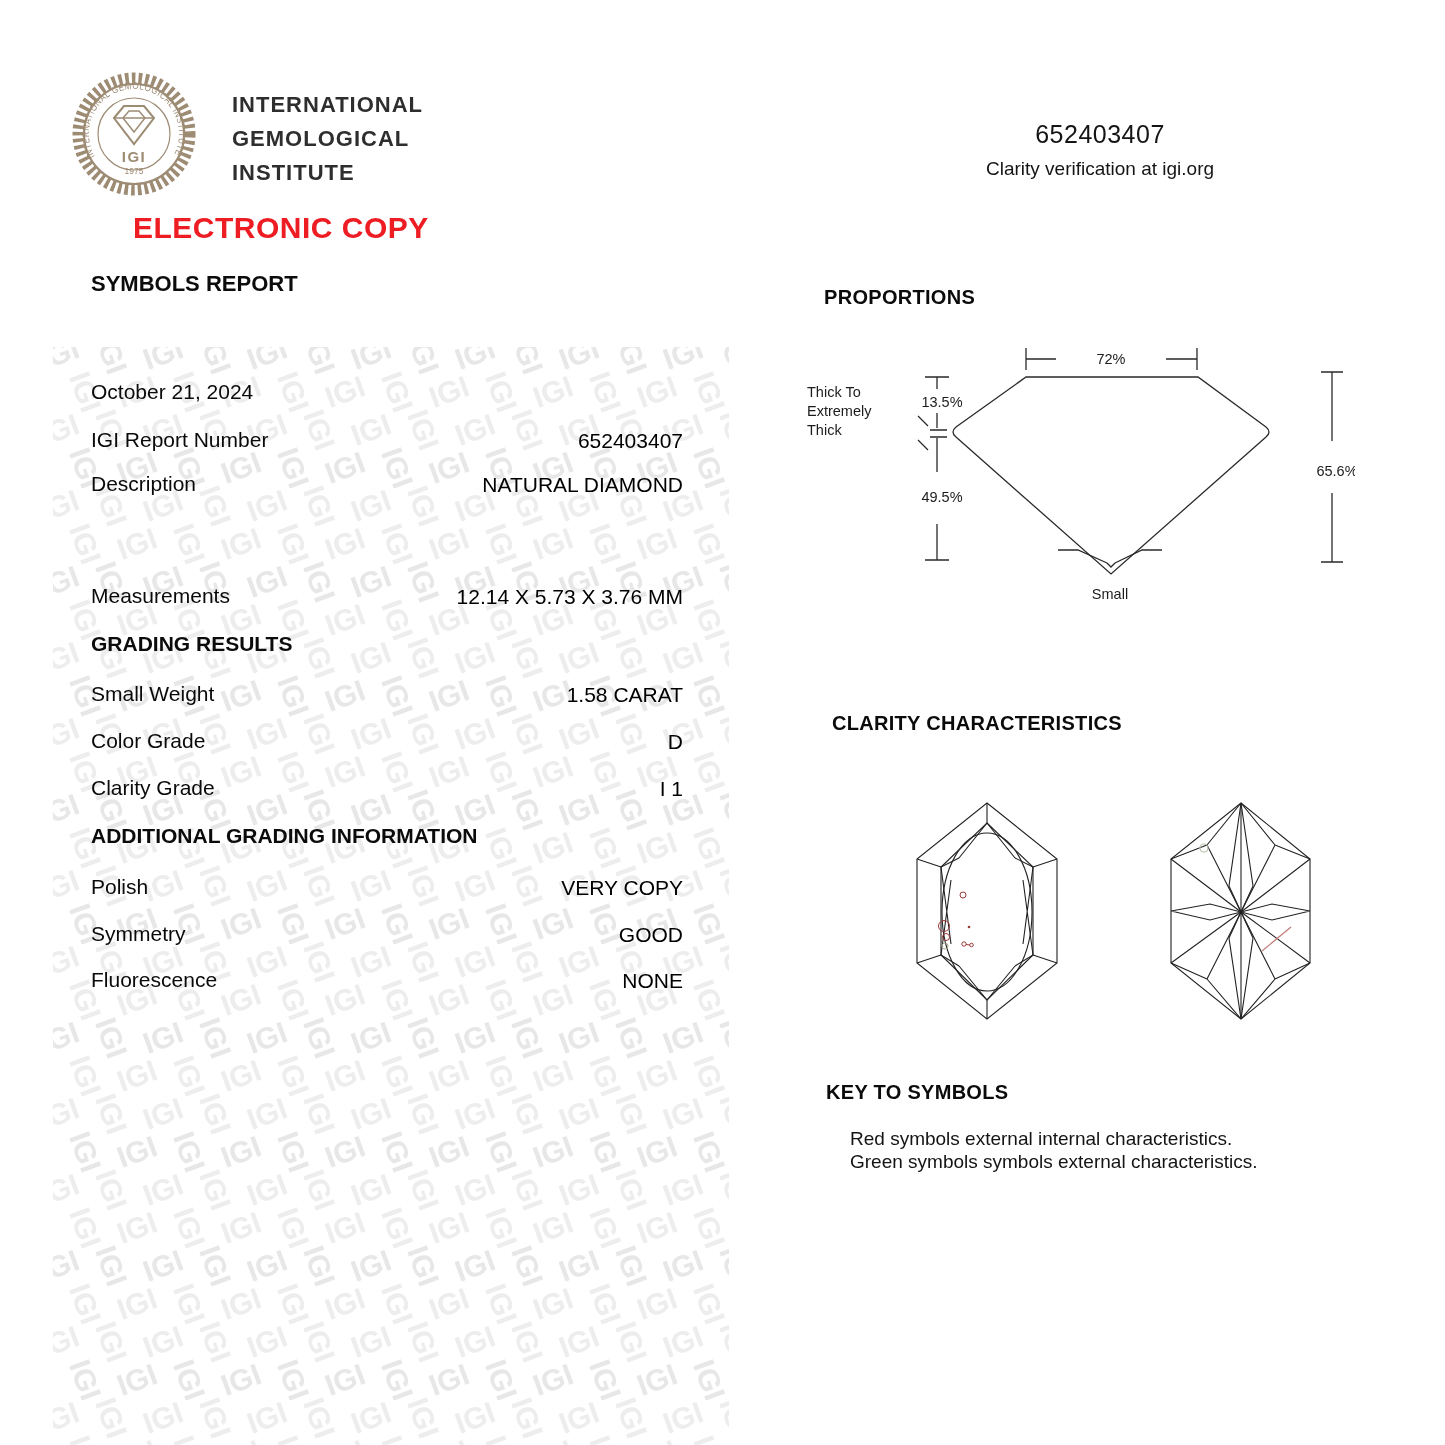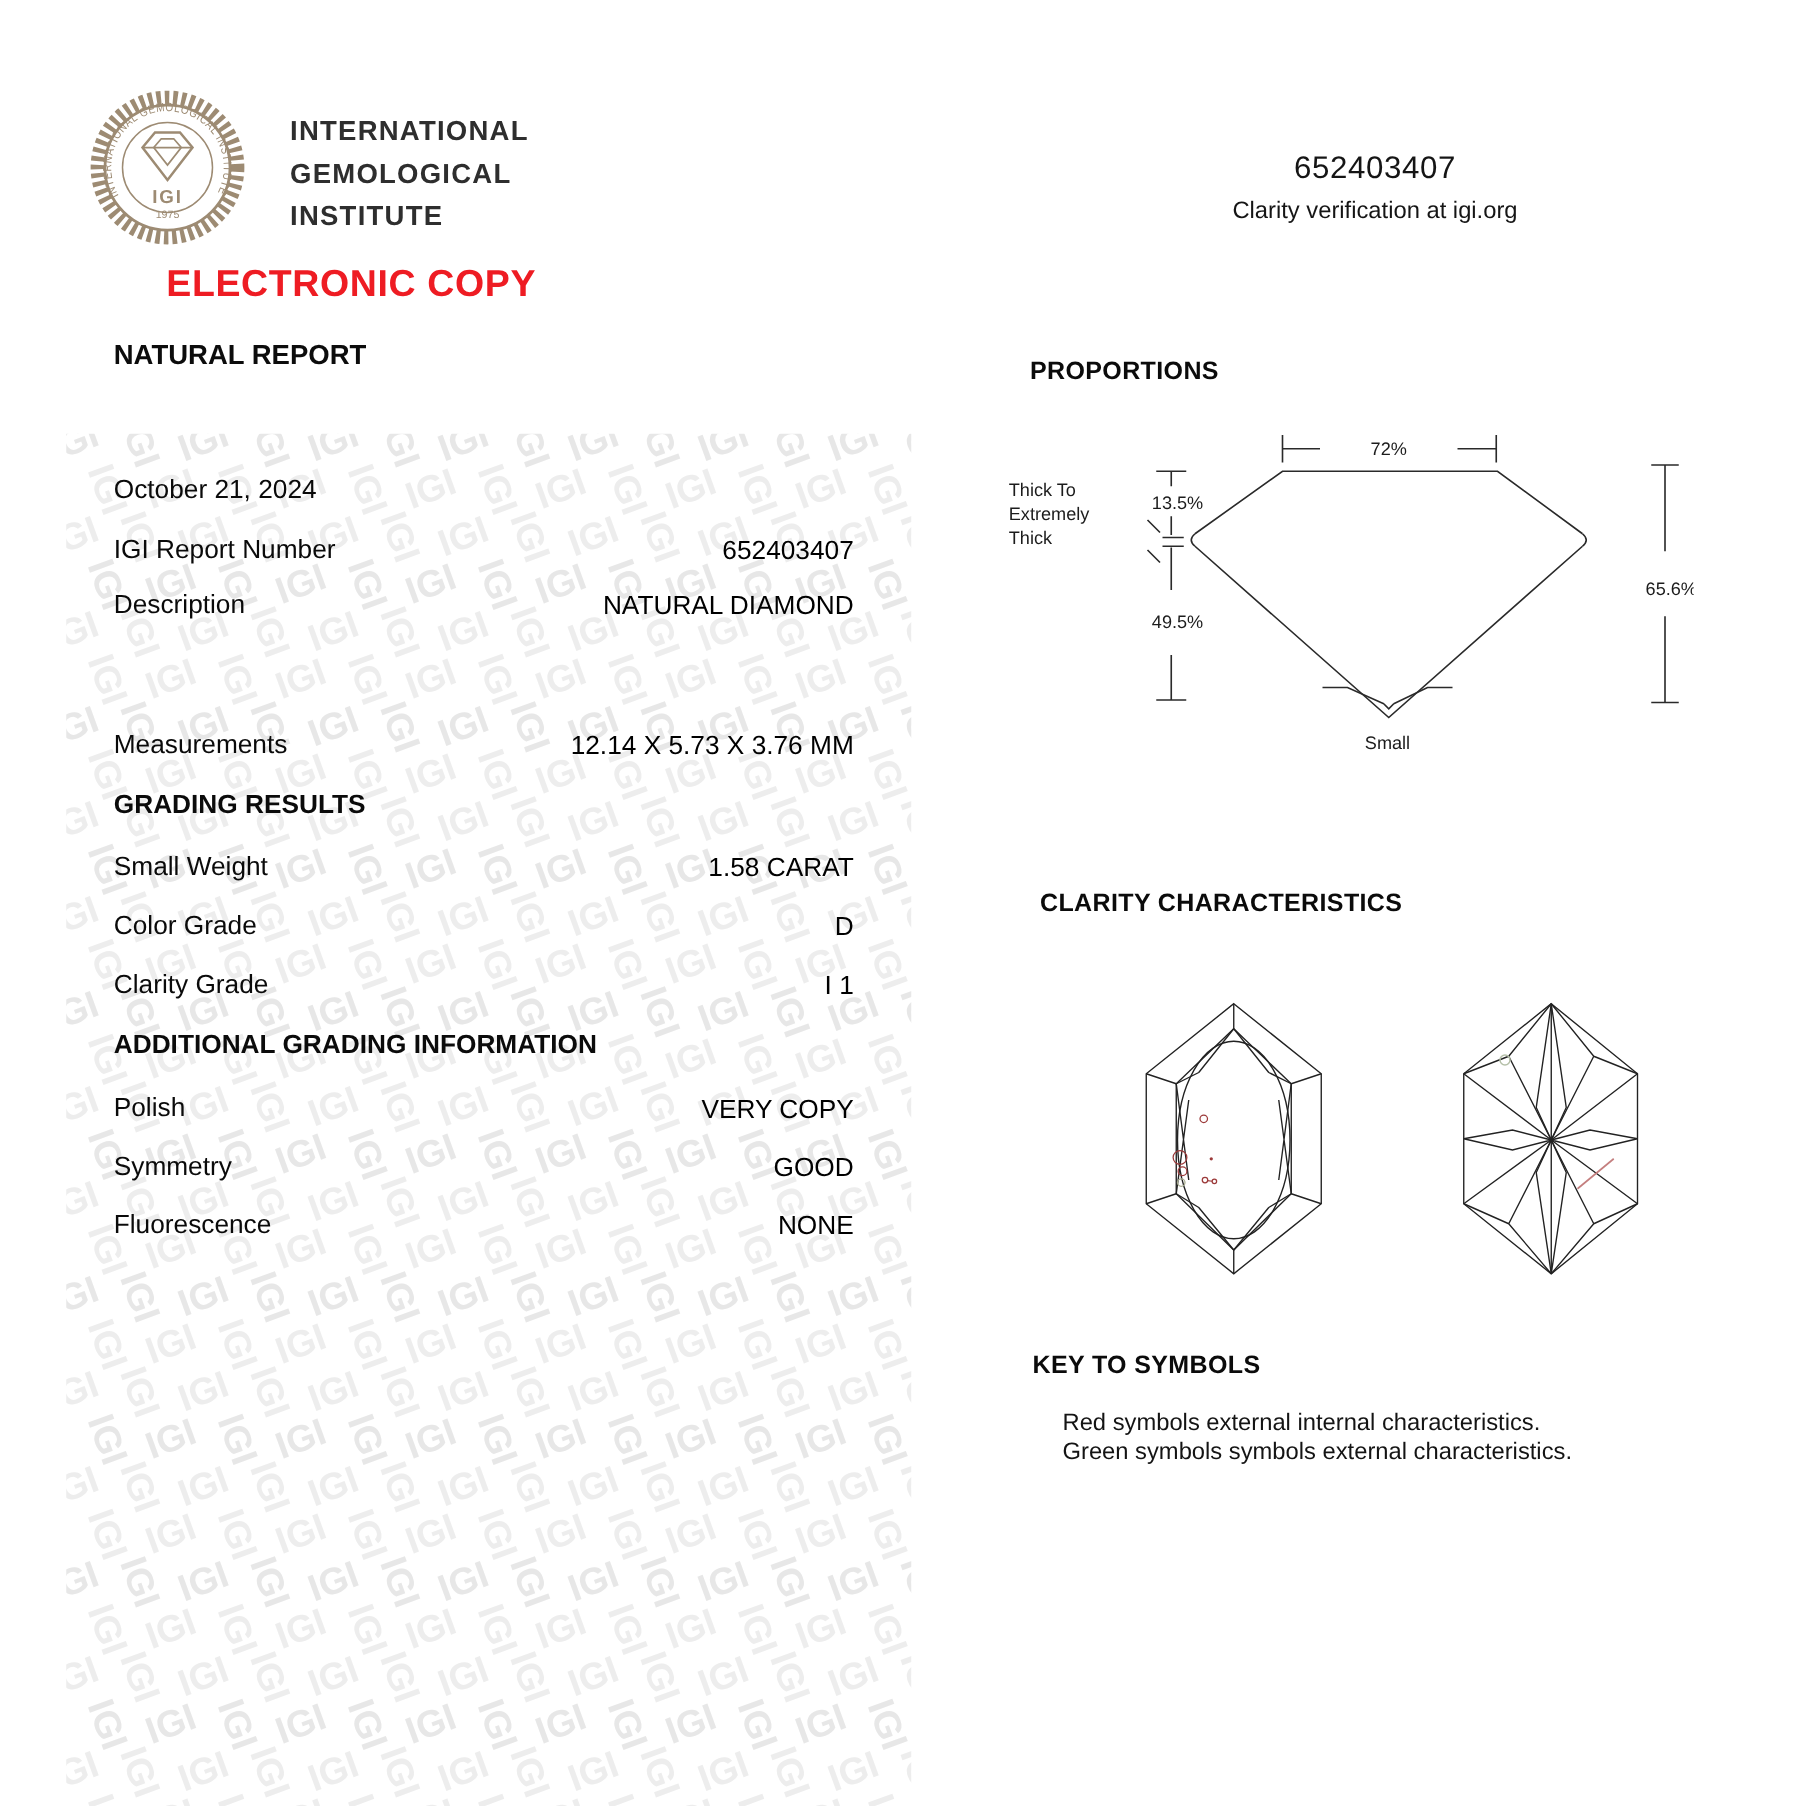--- a/index.html
+++ b/index.html
@@ -462,21 +462,21 @@
 </svg>
 
 <div class="abs org-name">
   <div>INTERNATIONAL</div>
   <div>GEMOLOGICAL</div>
   <div>INSTITUTE</div>
 </div>
 
 <div class="abs electronic">ELECTRONIC COPY</div>
 
-<div class="abs doc-title">NATURAL REPORT</div>
+<div class="abs doc-title">SYMBOLS REPORT</div>
 
 <div class="abs topright">
   <div class="num">652403407</div>
   <div class="verif">Clarity verification at igi.org</div>
 </div>
 
 <div class="row" style="top:380px;">
   <div class="lbl">October 21, 2024</div>
 </div>
 <div class="row" style="top:428px;justify-content:space-between;">

